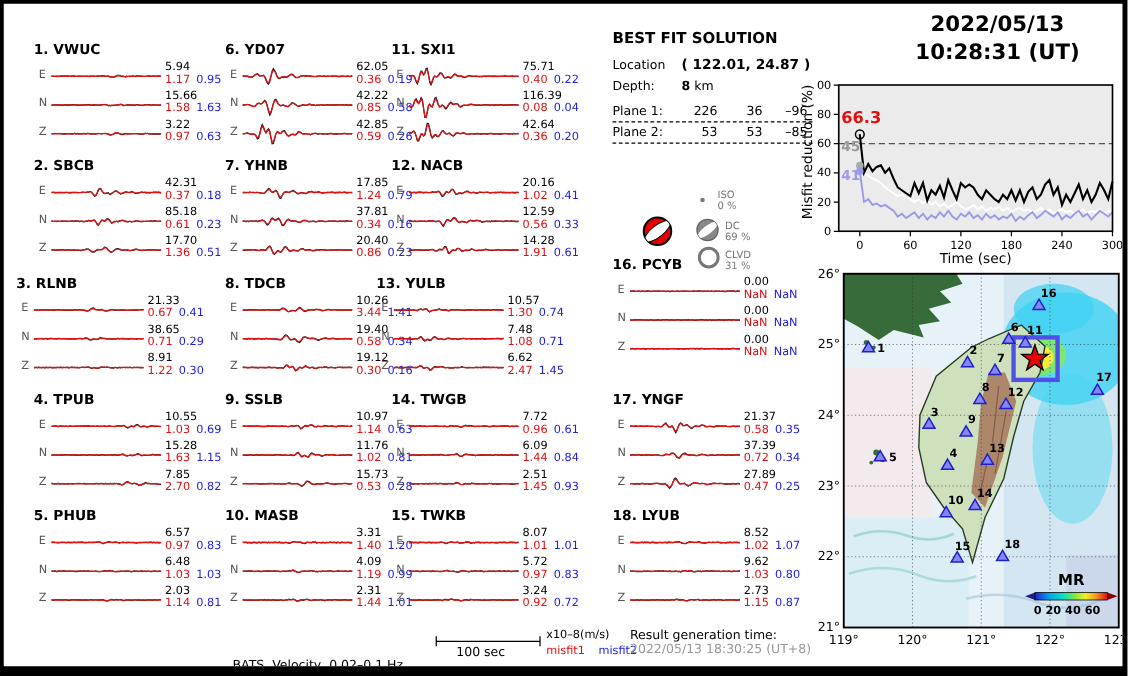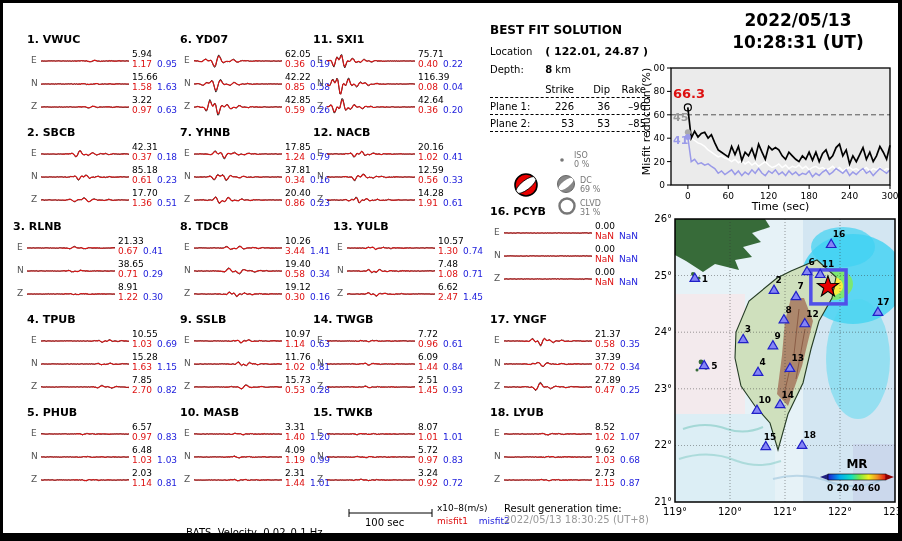--- a/index.html
+++ b/index.html
@@ -475,21 +475,21 @@
           <svg class="wave" width="88" height="22">
             <polyline points="0.0,11.3 1.0,11.3 2.0,11.1 3.0,11.4 4.0,11.2 4.9,10.8 5.9,11.0 6.9,10.9 7.9,10.7 8.9,11.4 9.9,10.7 10.9,11.4 11.9,11.4 12.9,11.3 13.8,10.8 14.8,11.3 15.8,11.4 16.8,10.7 17.8,10.7 18.8,10.4 19.8,10.7 20.8,11.8 21.8,11.8 22.7,11.5 23.7,11.1 24.7,10.2 25.7,10.4 26.7,11.0 27.7,9.8 28.7,8.2 29.7,8.3 30.7,10.3 31.6,13.6 32.6,13.9 33.6,12.4 34.6,11.6 35.6,10.8 36.6,11.5 37.6,11.3 38.6,9.8 39.6,9.6 40.5,10.0 41.5,11.0 42.5,12.0 43.5,11.7 44.5,11.5 45.5,11.0 46.5,11.6 47.5,11.1 48.4,11.3 49.4,10.8 50.4,10.0 51.4,10.7 52.4,11.2 53.4,11.5 54.4,11.4 55.4,11.5 56.4,11.1 57.3,11.5 58.3,11.0 59.3,11.4 60.3,10.9 61.3,10.2 62.3,10.5 63.3,10.6 64.3,11.2 65.3,11.3 66.2,11.4 67.2,11.3 68.2,11.2 69.2,11.0 70.2,11.1 71.2,10.5 72.2,11.0 73.2,11.1 74.2,11.2 75.1,11.2 76.1,11.0 77.1,10.9 78.1,11.0 79.1,10.7 80.1,11.3 81.1,11.2 82.1,11.3 83.1,10.7 84.0,11.1 85.0,10.8 86.0,11.4 87.0,11.0 88.0,10.8" fill="none" stroke="#111" stroke-width="0.9"></polyline>
             <polyline points="0.0,11.0 1.0,11.0 2.0,11.0 3.0,11.0 4.0,11.0 4.9,11.0 5.9,11.0 6.9,11.0 7.9,11.0 8.9,11.0 9.9,11.0 10.9,11.0 11.9,11.0 12.9,11.0 13.8,11.0 14.8,11.0 15.8,11.0 16.8,10.9 17.8,10.8 18.8,10.7 19.8,10.9 20.8,11.4 21.8,11.9 22.7,11.7 23.7,11.1 24.7,10.6 25.7,10.8 26.7,10.9 27.7,10.1 28.7,8.9 29.7,8.8 30.7,10.6 31.6,12.9 32.6,13.6 33.6,12.5 34.6,11.2 35.6,10.9 36.6,11.3 37.6,11.1 38.6,10.2 39.6,9.7 40.5,10.0 41.5,10.9 42.5,11.6 43.5,11.7 44.5,11.3 45.5,11.1 46.5,11.2 47.5,11.3 48.4,11.1 49.4,10.6 50.4,10.3 51.4,10.5 52.4,11.0 53.4,11.3 54.4,11.3 55.4,11.1 56.4,11.1 57.3,11.2 58.3,11.2 59.3,11.0 60.3,10.8 61.3,10.7 62.3,10.8 63.3,11.0 64.3,11.1 65.3,11.1 66.2,11.0 67.2,11.1 68.2,11.1 69.2,11.1 70.2,11.0 71.2,10.9 72.2,10.9 73.2,11.0 74.2,11.0 75.1,11.0 76.1,11.0 77.1,11.0 78.1,11.0 79.1,11.0 80.1,11.0 81.1,11.0 82.1,11.0 83.1,11.0 84.0,11.0 85.0,11.0 86.0,11.0 87.0,11.0 88.0,11.0" fill="none" stroke="#d81414" stroke-width="1.1"></polyline>
           </svg>
           <div class="vals">
             <div class="peak">14.28</div>
             <div><span class="m1">1.91</span><span class="m2">0.61</span></div>
           </div>
         </div>
       </div>
-      <div class="station" style="left: 328px; top: 217px;">
+      <div class="station" style="left: 296px; top: 217px;">
         <div class="st-header">13. YULB</div>
         <div class="comp" style="top: 16px;">
           <span class="comp-label">E</span>
           <svg class="wave" width="88" height="22">
             <polyline points="0.0,10.8 1.0,11.1 2.0,10.7 3.0,11.4 4.0,11.1 4.9,11.0 5.9,11.1 6.9,11.2 7.9,10.8 8.9,11.2 9.9,11.3 10.9,11.2 11.9,11.3 12.9,10.8 13.8,11.2 14.8,11.2 15.8,10.7 16.8,11.2 17.8,11.2 18.8,11.6 19.8,10.7 20.8,10.5 21.8,10.1 22.7,10.7 23.7,10.7 24.7,10.3 25.7,10.3 26.7,10.5 27.7,11.8 28.7,12.6 29.7,11.8 30.7,11.6 31.6,11.4 32.6,11.0 33.6,11.1 34.6,10.9 35.6,10.5 36.6,10.1 37.6,10.9 38.6,10.8 39.6,10.9 40.5,11.1 41.5,10.6 42.5,11.2 43.5,11.8 44.5,11.7 45.5,10.8 46.5,10.7 47.5,10.7 48.4,11.2 49.4,11.0 50.4,10.8 51.4,11.0 52.4,11.0 53.4,11.0 54.4,11.0 55.4,11.1 56.4,11.5 57.3,11.1 58.3,10.9 59.3,10.8 60.3,10.7 61.3,11.1 62.3,10.9 63.3,10.8 64.3,11.2 65.3,11.2 66.2,11.3 67.2,11.0 68.2,11.0 69.2,10.7 70.2,10.9 71.2,10.9 72.2,11.3 73.2,10.9 74.2,10.8 75.1,10.9 76.1,10.6 77.1,11.3 78.1,11.2 79.1,10.6 80.1,10.6 81.1,10.8 82.1,10.9 83.1,10.8 84.0,10.9 85.0,10.7 86.0,11.0 87.0,11.4 88.0,11.2" fill="none" stroke="#111" stroke-width="0.9"></polyline>
             <polyline points="0.0,11.0 1.0,11.0 2.0,11.0 3.0,11.0 4.0,11.0 4.9,11.0 5.9,11.0 6.9,11.0 7.9,11.0 8.9,11.0 9.9,11.0 10.9,10.9 11.9,11.0 12.9,11.0 13.8,11.1 14.8,11.0 15.8,11.0 16.8,11.2 17.8,11.4 18.8,11.4 19.8,10.9 20.8,10.4 21.8,10.4 22.7,10.7 23.7,10.8 24.7,10.4 25.7,10.1 26.7,10.7 27.7,11.7 28.7,12.3 29.7,11.9 30.7,11.3 31.6,11.1 32.6,11.2 33.6,11.3 34.6,10.9 35.6,10.5 36.6,10.4 37.6,10.7 38.6,11.0 39.6,11.1 40.5,11.0 41.5,11.0 42.5,11.1 43.5,11.3 44.5,11.3 45.5,11.1 46.5,10.9 47.5,10.9 48.4,10.9 49.4,11.0 50.4,10.9 51.4,10.8 52.4,10.9 53.4,11.0 54.4,11.1 55.4,11.1 56.4,11.1 57.3,11.0 58.3,11.1 59.3,11.1 60.3,11.0 61.3,11.0 62.3,10.9 63.3,10.9 64.3,11.0 65.3,11.0 66.2,11.0 67.2,11.0 68.2,11.0 69.2,11.0 70.2,11.0 71.2,11.0 72.2,11.0 73.2,11.0 74.2,11.0 75.1,11.0 76.1,11.0 77.1,11.0 78.1,11.0 79.1,11.0 80.1,11.0 81.1,11.0 82.1,11.0 83.1,11.0 84.0,11.0 85.0,11.0 86.0,11.0 87.0,11.0 88.0,11.0" fill="none" stroke="#d81414" stroke-width="1.1"></polyline>
           </svg>
           <div class="vals">
             <div class="peak">10.57</div>
             <div><span class="m1">1.30</span><span class="m2">0.74</span></div>
@@ -676,21 +676,21 @@
           </div>
         </div>
         <div class="comp" style="top: 39px;">
           <span class="comp-label">N</span>
           <svg class="wave" width="88" height="22">
             <polyline points="0.0,10.7 1.0,11.0 2.0,10.7 3.0,11.2 4.0,11.0 4.9,11.4 5.9,11.1 6.9,11.4 7.9,11.2 8.9,11.3 9.9,11.4 10.9,11.1 11.9,10.7 12.9,11.3 13.8,10.7 14.8,11.0 15.8,11.0 16.8,11.4 17.8,11.2 18.8,11.2 19.8,10.8 20.8,11.1 21.8,10.9 22.7,10.7 23.7,10.7 24.7,11.1 25.7,10.7 26.7,10.7 27.7,11.2 28.7,10.8 29.7,11.2 30.7,11.3 31.6,10.6 32.6,11.3 33.6,11.4 34.6,11.2 35.6,10.9 36.6,10.9 37.6,10.9 38.6,11.5 39.6,11.0 40.5,11.6 41.5,11.1 42.5,10.8 43.5,10.6 44.5,10.3 45.5,11.2 46.5,11.1 47.5,10.9 48.4,10.8 49.4,10.7 50.4,11.3 51.4,11.6 52.4,11.3 53.4,11.1 54.4,10.7 55.4,11.2 56.4,10.8 57.3,11.5 58.3,10.9 59.3,11.2 60.3,10.6 61.3,10.7 62.3,10.9 63.3,11.1 64.3,10.6 65.3,10.7 66.2,10.7 67.2,11.1 68.2,10.7 69.2,11.2 70.2,10.8 71.2,10.8 72.2,11.3 73.2,11.0 74.2,11.0 75.1,10.8 76.1,11.0 77.1,11.4 78.1,11.0 79.1,10.7 80.1,11.2 81.1,11.4 82.1,11.3 83.1,10.7 84.0,11.2 85.0,11.0 86.0,11.2 87.0,10.6 88.0,10.6" fill="none" stroke="#111" stroke-width="0.9"></polyline>
             <polyline points="0.0,11.0 1.0,11.0 2.0,11.0 3.0,11.0 4.0,11.0 4.9,11.0 5.9,11.0 6.9,11.0 7.9,11.0 8.9,11.0 9.9,11.0 10.9,11.0 11.9,11.0 12.9,11.0 13.8,11.0 14.8,11.0 15.8,11.0 16.8,11.0 17.8,11.0 18.8,11.0 19.8,11.0 20.8,11.0 21.8,11.0 22.7,11.0 23.7,11.0 24.7,11.0 25.7,11.0 26.7,11.0 27.7,11.0 28.7,11.0 29.7,11.0 30.7,11.0 31.6,10.9 32.6,11.0 33.6,11.0 34.6,11.1 35.6,11.2 36.6,11.1 37.6,11.1 38.6,11.1 39.6,11.3 40.5,11.3 41.5,11.0 42.5,10.6 43.5,10.5 44.5,10.7 45.5,10.9 46.5,10.8 47.5,10.6 48.4,10.6 49.4,10.8 50.4,11.2 51.4,11.3 52.4,11.2 53.4,11.1 54.4,11.1 55.4,11.1 56.4,11.2 57.3,11.1 58.3,11.0 59.3,10.9 60.3,10.9 61.3,10.9 62.3,11.0 63.3,10.9 64.3,10.9 65.3,10.9 66.2,11.0 67.2,11.1 68.2,11.1 69.2,11.1 70.2,11.0 71.2,11.0 72.2,11.1 73.2,11.1 74.2,11.0 75.1,11.0 76.1,11.0 77.1,11.0 78.1,11.0 79.1,11.0 80.1,11.0 81.1,11.0 82.1,11.0 83.1,11.0 84.0,11.0 85.0,11.0 86.0,11.0 87.0,11.0 88.0,11.0" fill="none" stroke="#d81414" stroke-width="1.1"></polyline>
           </svg>
           <div class="vals">
             <div class="peak">9.62</div>
-            <div><span class="m1">1.03</span><span class="m2">0.68</span></div>
+            <div><span class="m1">1.03</span><span class="m2">0.80</span></div>
           </div>
         </div>
         <div class="comp" style="top: 62px;">
           <span class="comp-label">Z</span>
           <svg class="wave" width="88" height="22">
             <polyline points="0.0,10.8 1.0,11.2 2.0,11.0 3.0,11.2 4.0,11.4 4.9,10.9 5.9,10.7 6.9,11.4 7.9,11.1 8.9,10.9 9.9,10.8 10.9,11.3 11.9,11.2 12.9,11.1 13.8,11.1 14.8,11.3 15.8,11.0 16.8,11.1 17.8,10.8 18.8,10.9 19.8,11.3 20.8,10.8 21.8,10.7 22.7,10.9 23.7,10.8 24.7,11.2 25.7,10.9 26.7,10.9 27.7,11.4 28.7,10.8 29.7,11.1 30.7,11.0 31.6,11.3 32.6,10.8 33.6,10.8 34.6,10.8 35.6,11.1 36.6,10.5 37.6,10.3 38.6,10.7 39.6,10.9 40.5,10.9 41.5,10.7 42.5,10.7 43.5,11.5 44.5,11.6 45.5,11.6 46.5,11.3 47.5,11.2 48.4,10.7 49.4,10.8 50.4,10.6 51.4,11.2 52.4,10.7 53.4,10.8 54.4,10.4 55.4,11.2 56.4,11.2 57.3,11.4 58.3,10.9 59.3,10.9 60.3,11.1 61.3,10.9 62.3,10.8 63.3,11.5 64.3,10.8 65.3,11.1 66.2,11.0 67.2,10.6 68.2,11.2 69.2,10.8 70.2,10.9 71.2,10.7 72.2,10.8 73.2,10.7 74.2,11.4 75.1,11.3 76.1,11.0 77.1,11.0 78.1,10.8 79.1,11.0 80.1,10.6 81.1,11.0 82.1,11.0 83.1,10.9 84.0,10.9 85.0,11.3 86.0,11.1 87.0,11.0 88.0,10.7" fill="none" stroke="#111" stroke-width="0.9"></polyline>
             <polyline points="0.0,11.0 1.0,11.0 2.0,11.0 3.0,11.0 4.0,11.0 4.9,11.0 5.9,11.0 6.9,11.0 7.9,11.0 8.9,11.0 9.9,11.0 10.9,11.0 11.9,11.0 12.9,11.0 13.8,11.0 14.8,11.0 15.8,11.0 16.8,11.0 17.8,11.0 18.8,11.0 19.8,11.0 20.8,11.0 21.8,11.0 22.7,11.0 23.7,11.0 24.7,11.0 25.7,11.0 26.7,11.0 27.7,11.0 28.7,11.0 29.7,11.0 30.7,11.0 31.6,11.0 32.6,11.0 33.6,11.1 34.6,11.0 35.6,10.8 36.6,10.6 37.6,10.6 38.6,10.8 39.6,11.1 40.5,11.1 41.5,11.0 42.5,11.0 43.5,11.2 44.5,11.7 45.5,11.8 46.5,11.5 47.5,11.0 48.4,10.7 49.4,10.7 50.4,10.9 51.4,10.9 52.4,10.8 53.4,10.7 54.4,10.7 55.4,10.9 56.4,11.1 57.3,11.2 58.3,11.2 59.3,11.1 60.3,11.0 61.3,11.1 62.3,11.1 63.3,11.1 64.3,11.0 65.3,10.9 66.2,10.8 67.2,10.9 68.2,11.0 69.2,11.0 70.2,11.0 71.2,11.0 72.2,11.0 73.2,11.0 74.2,11.1 75.1,11.1 76.1,11.1 77.1,11.0 78.1,11.0 79.1,11.0 80.1,11.0 81.1,11.0 82.1,11.0 83.1,11.0 84.0,11.0 85.0,11.0 86.0,11.0 87.0,11.0 88.0,11.0" fill="none" stroke="#d81414" stroke-width="1.1"></polyline>
           </svg>
           <div class="vals">
             <div class="peak">2.73</div>
@@ -705,26 +705,20 @@
     <div class="bfs-row">
       <span class="bfs-label">Location</span>
       <span class="loc-val">( 122.01,  24.87 )</span>
     </div>
     <div class="bfs-row">
       <span class="bfs-label">Depth:</span>
       <b>8</b>
       <span>km</span>
     </div>
     <div class="bfs-table">
-      <div class="bfs-tr hdr">
-        <span class="c0"></span>
-        <span class="c1">Strike</span>
-        <span class="c1">Dip</span>
-        <span class="c1">Rake</span>
-      </div>
       <div class="bfs-tr">
         <span class="c0">Plane 1:</span>
         <span class="c1">226</span>
         <span class="c1">36</span>
         <span class="c1">–96</span>
       </div>
       <div class="bfs-tr">
         <span class="c0">Plane 2:</span>
         <span class="c1">53</span>
         <span class="c1">53</span>

